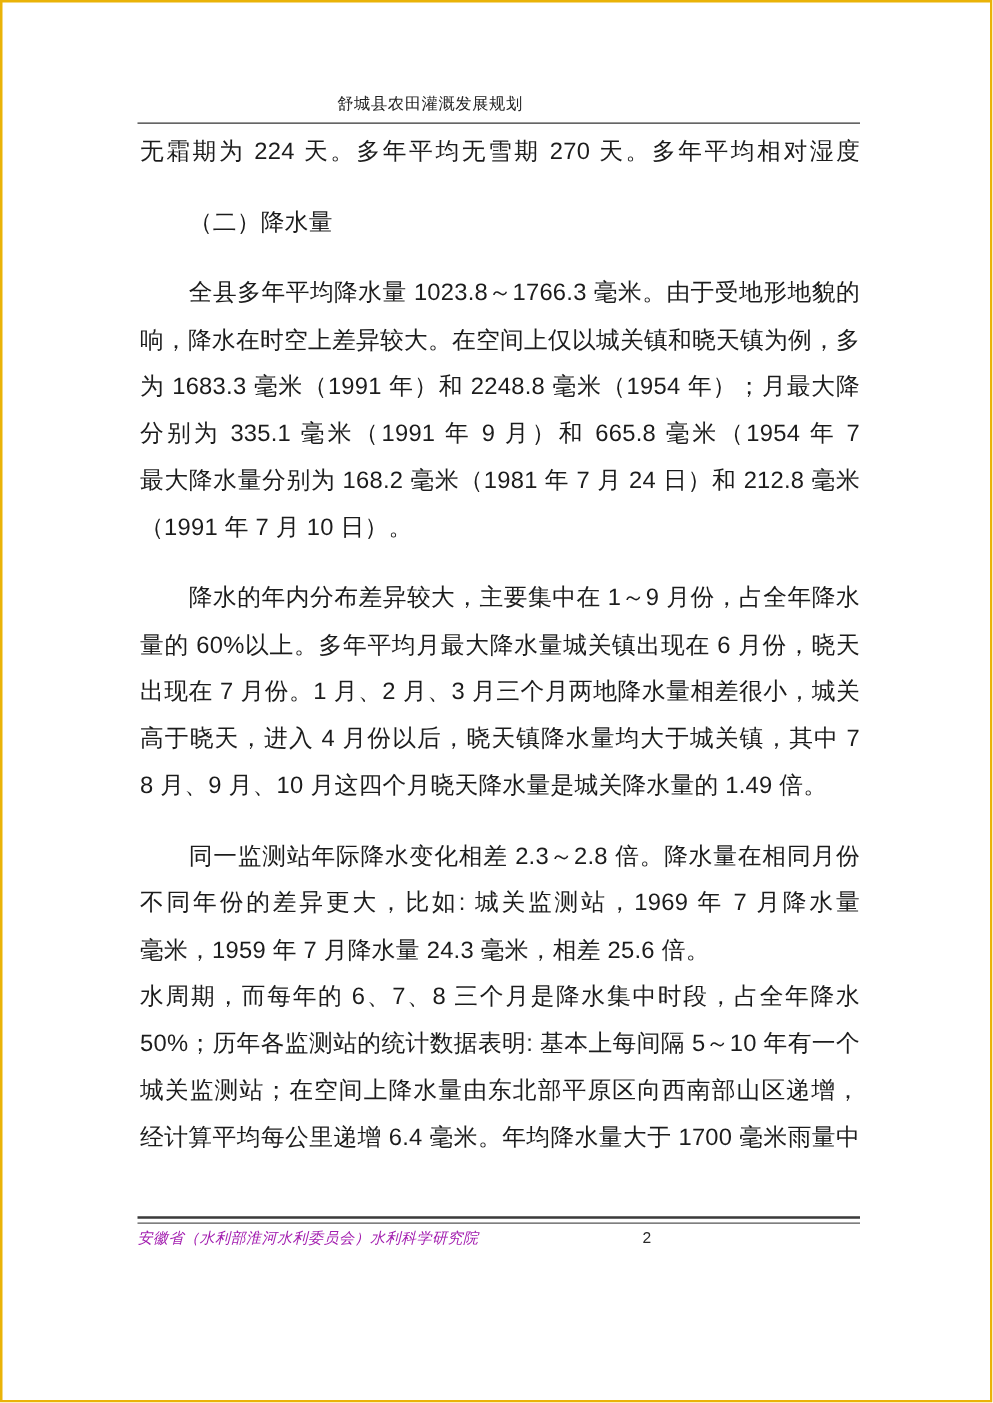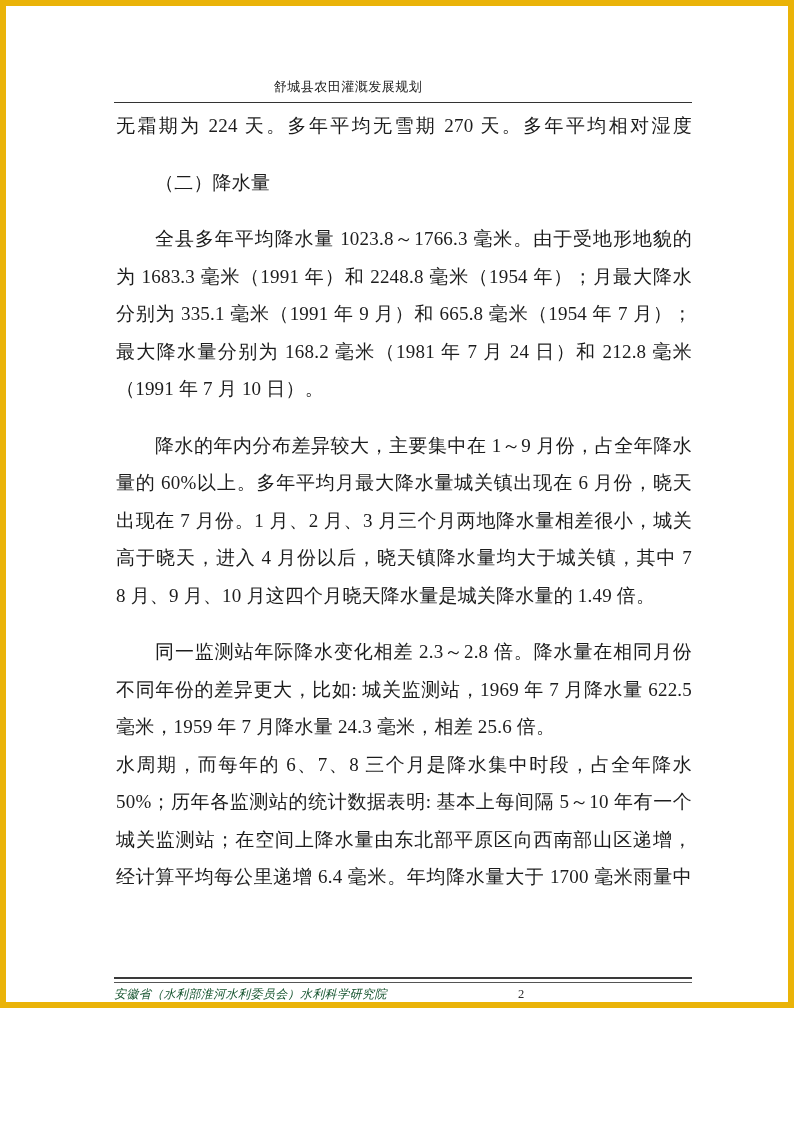--- a/index.html
+++ b/index.html
@@ -1,23 +1,23 @@
 <!DOCTYPE html>
 <html lang="zh"><head>
 <meta charset="utf-8">
 <style>
   html, body { margin: 0; padding: 0; background: #ffffff; }
   .page {
     position: relative;
     width: 794px;
-    height: 1008px;
+    height: 1122px;
     background: #ffffff;
     box-sizing: border-box;
-    border: 6px solid #eab308;
-    font-family: Liberation Serif, serif;
+    border: 2px solid #eab308;
+    font-family: Liberation Sans, sans-serif;
     color: #1c1c1c;
     overflow: hidden;
   }
 
   
   .header-title {
     position: absolute;
     top: 74px;
     left: 342px;
     transform: translateX(-50%);
@@ -74,21 +74,21 @@
     background: #555;
   }
   .footer-org {
     position: absolute;
     top: 981px;
     left: 108px;
     font-size: 12px;
     line-height: 15px;
     font-style: italic;
     letter-spacing: 0.4px;
-    color: #14532d;
+    color: #a21caf;
     text-align: right;
   }
   .footer-page {
     position: absolute;
     top: 981px;
     left: 512px;
     font-size: 12.5px;
     line-height: 15px;
     color: #2a2a2a;
   }
@@ -98,20 +98,21 @@
 
 <div class="page">
 
   <div class="header-title">舒城县农田灌溉发展规划</div>
   <div class="header-rule"></div>
 
   <main class="body-text">
     <div class="line">无霜期为 224 天。多年平均无雪期 270 天。多年平均相对湿度 81%。</div>
     <div class="line indent end">（二）降水量</div>
     <div class="line indent">全县多年平均降水量 1023.8～1766.3 毫米。由于受地形地貌的影</div>
+    <div class="line">响，降水在时空上差异较大。在空间上仅以城关镇和晓天镇为例，多</div>
     <div class="line">为 1683.3 毫米（1991 年）和 2248.8 毫米（1954 年）；月最大降水量</div>
     <div class="line">分别为 335.1 毫米（1991 年 9 月）和 665.8 毫米（1954 年 7 月）；日</div>
     <div class="line">最大降水量分别为 168.2 毫米（1981 年 7 月 24 日）和 212.8 毫米</div>
     <div class="line end">（1991 年 7 月 10 日）。</div>
     <div class="line indent">降水的年内分布差异较大，主要集中在 1～9 月份，占全年降水</div>
     <div class="line">量的 60%以上。多年平均月最大降水量城关镇出现在 6 月份，晓天镇</div>
     <div class="line">出现在 7 月份。1 月、2 月、3 月三个月两地降水量相差很小，城关略</div>
     <div class="line">高于晓天，进入 4 月份以后，晓天镇降水量均大于城关镇，其中 7 月、</div>
     <div class="line end">8 月、9 月、10 月这四个月晓天降水量是城关降水量的 1.49 倍。</div>
     <div class="line indent">同一监测站年际降水变化相差 2.3～2.8 倍。降水量在相同月份而</div>

